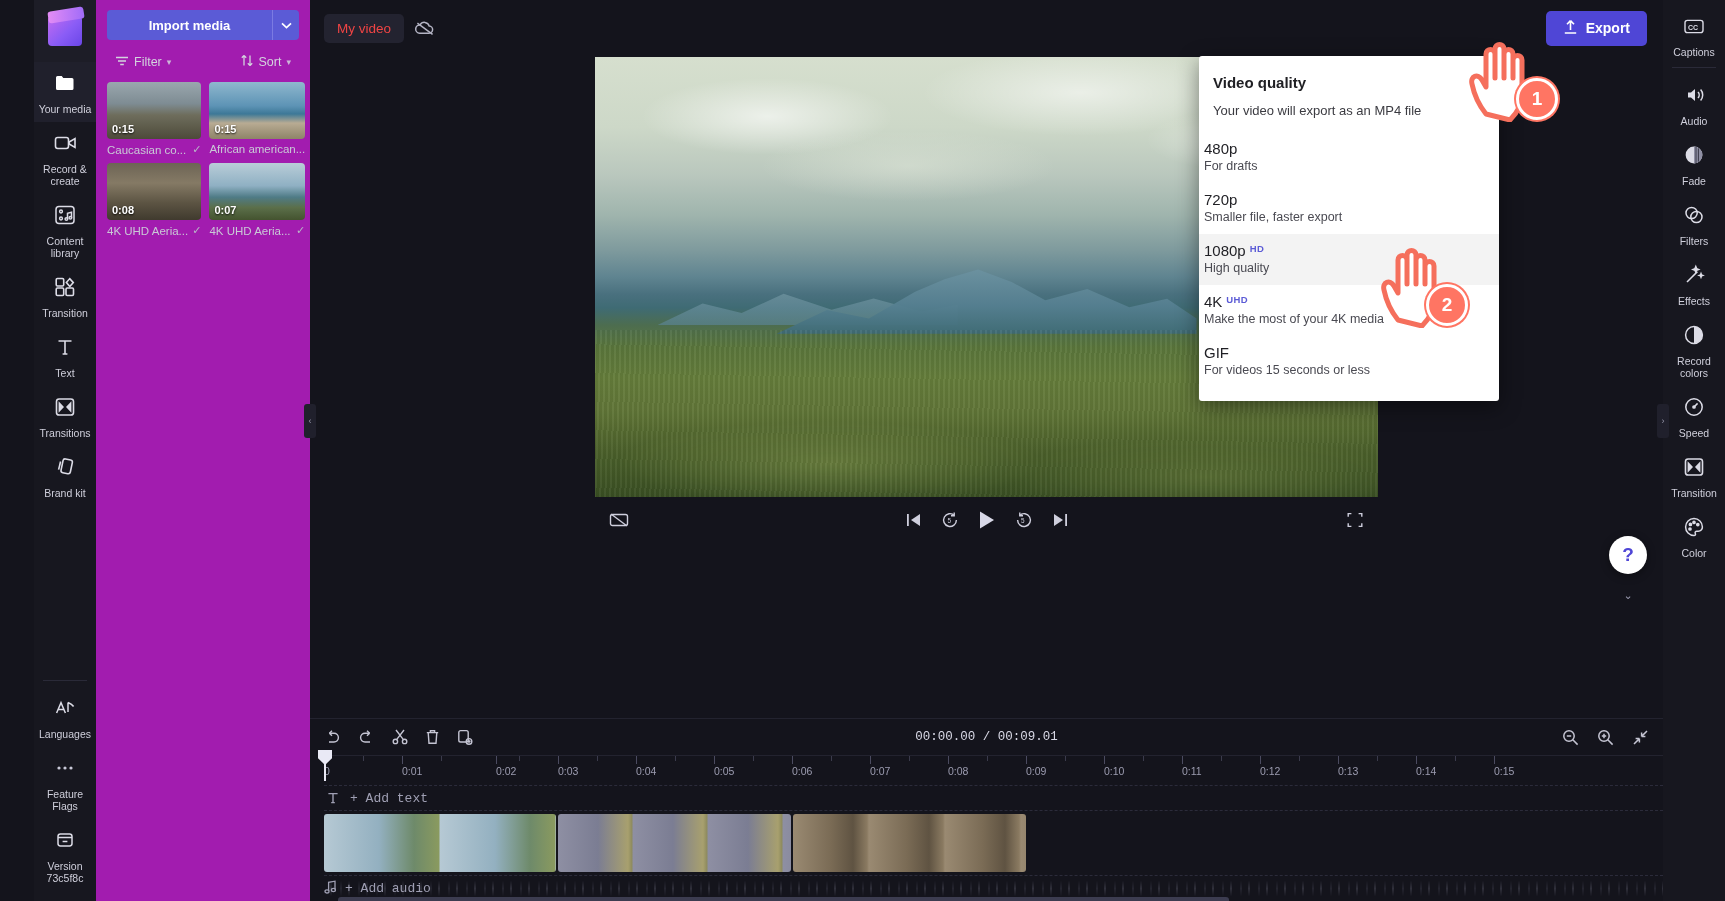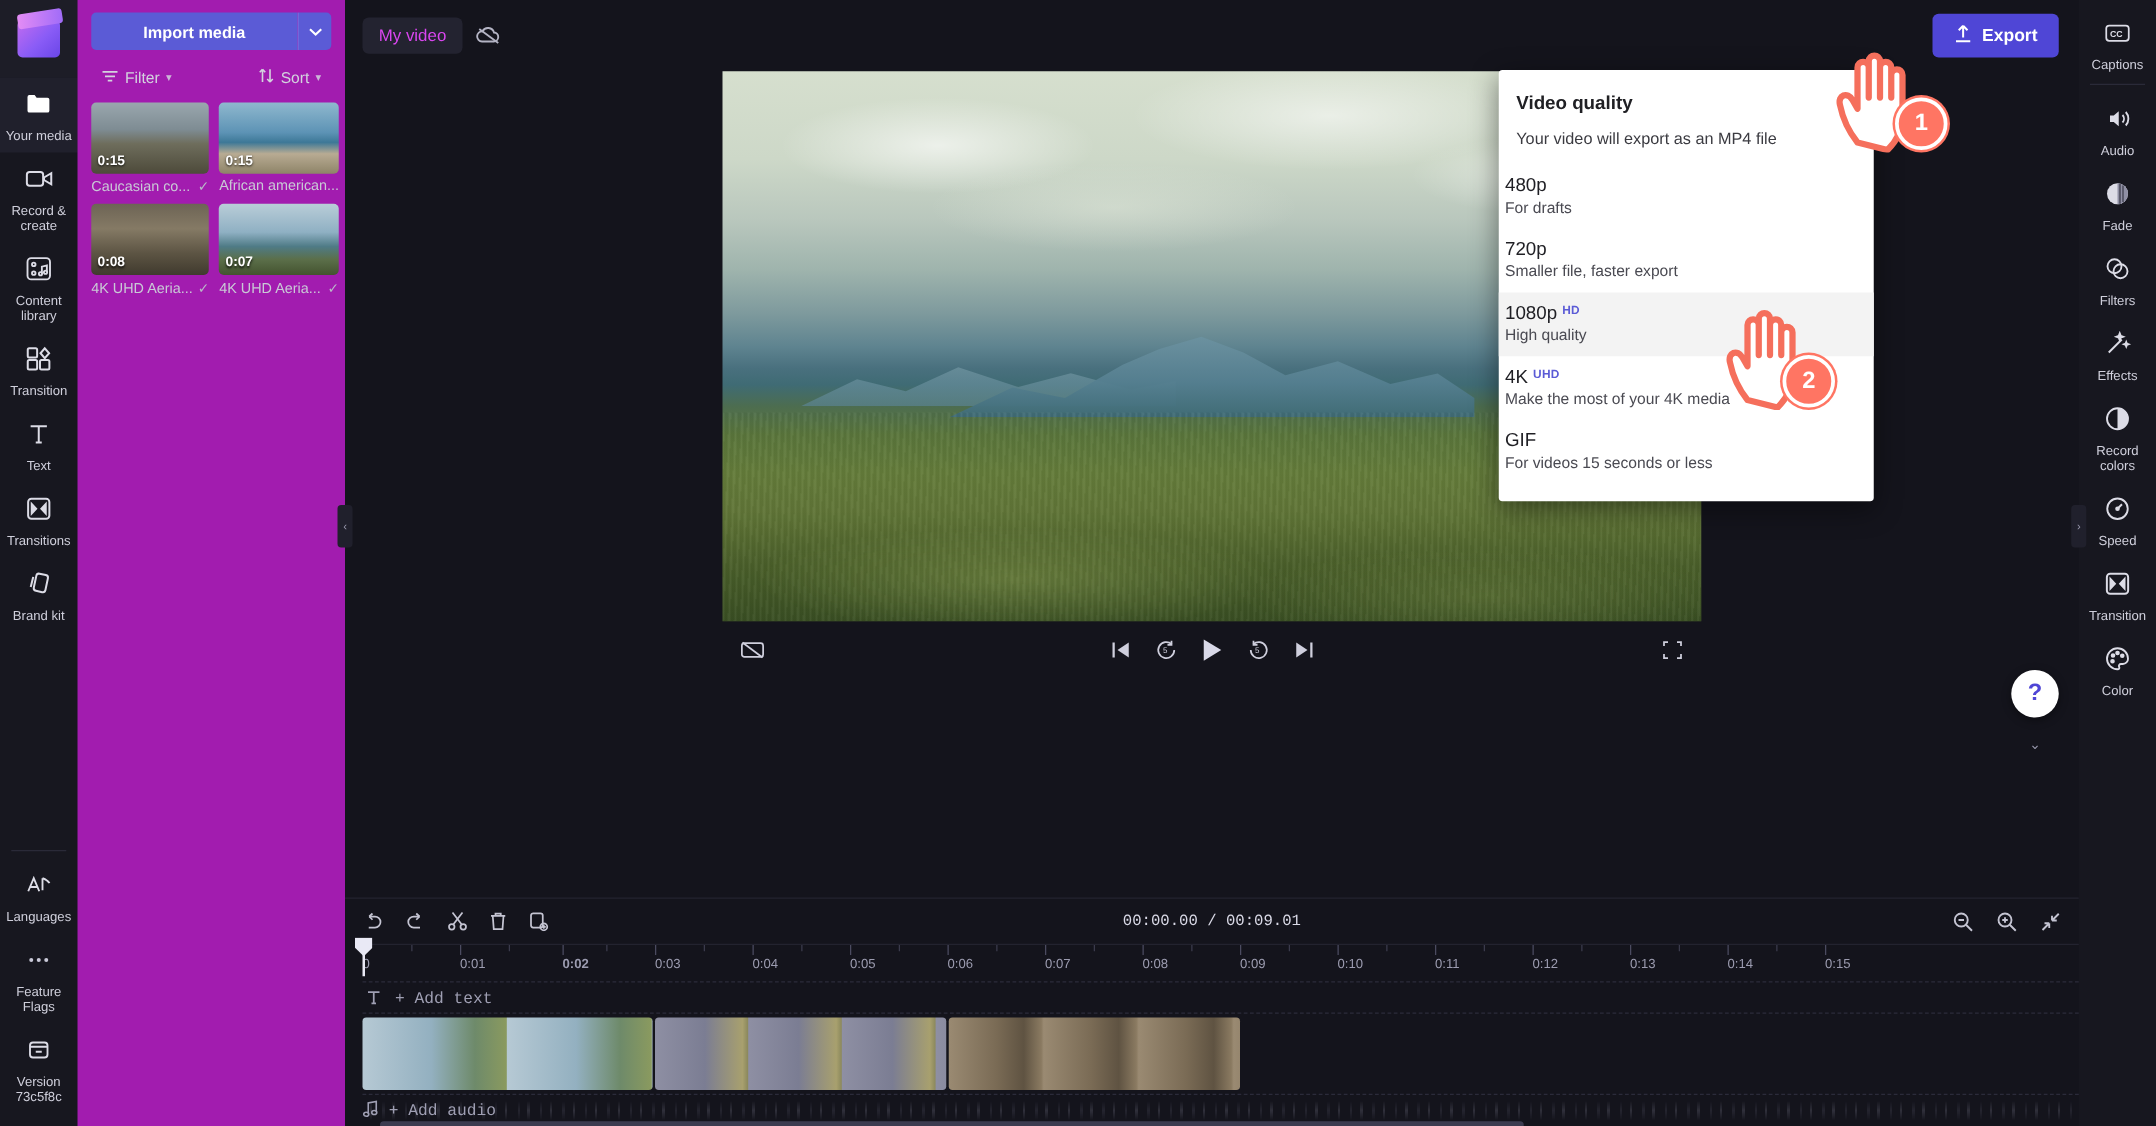--- a/index.html
+++ b/index.html
@@ -8,21 +8,21 @@
     background: #14141c;
     font-family: "Liberation Sans", sans-serif;
     overflow: hidden;
   }
   #app { position: relative; width: 1725px; height: 901px; display: flex; background: #14141c; }
 
   
   .left-rail {
     width: 62px; height: 901px; background: #17171f;
     display: flex; flex-direction: column; align-items: flex-end;
-    flex: 0 0 62px; position: relative;
+    flex: 0 0 62px; position: relative; margin-left: 34px;
   }
   .logo-box { width: 62px; height: 62px; display: flex; align-items: center; justify-content: center; background:#1d1d27;}
   .logo {
     width: 34px; height: 30px; position: relative;
     background: linear-gradient(135deg,#c36cf0 0%, #8a5cf6 55%, #6a46e8 100%);
     border-radius: 4px;
   }
   .logo:before{
     content:""; position:absolute; left:0; top:-7px; width:36px; height:12px;
     background: linear-gradient(100deg,#e58df5 0%, #9f6bf8 100%);
@@ -74,21 +74,21 @@
   
   .art1 { background: linear-gradient(180deg,#9aa7ae 0%,#7e8c93 38%,#6e6d5c 58%,#4d4a3a 100%); }
   .art2 { background: linear-gradient(180deg,#8fb8ce 0%,#5d93b5 42%,#3d7897 56%,#b8ab93 72%,#8e8468 100%); }
   .art3 { background: linear-gradient(180deg,#6d6455 0%,#857a65 35%,#5c5443 70%,#403a2e 100%); }
   .art4 { background: linear-gradient(180deg,#b9cdd8 0%,#8fb0c3 40%,#4f7b86 60%,#5b6f4a 78%,#44532f 100%); }
 
   
   .center { flex:1 1 auto; display:flex; flex-direction:column; height:901px; background:#14141c; position:relative; }
   .topbar { height:56px; display:flex; align-items:center; padding: 0 16px 0 14px; background:#14141c; }
   .vid-tab {
-    background:#25253200; color:#d946ef; font-size:13.5px; padding:7px 13px; border-radius:5px;
+    background:#25253200; color:#ef4444; font-size:13.5px; padding:7px 13px; border-radius:5px;
     background:#232330; cursor:pointer;
   }
   .cloud-ico { margin-left:10px; color:#b4b4c4; display:flex; align-items:center; cursor:pointer; }
   .topbar-spacer { flex:1 1 auto; }
   .export-btn {
     display:flex; align-items:center; gap:8px; background:#4f46d6; color:#fff;
     border:none; border-radius:5px; padding: 8px 17px; font-size:14px; font-weight:700;
     cursor:pointer; font-family:"Liberation Sans",sans-serif;
   }
 
@@ -585,21 +585,21 @@
           <div class="tick minor" style="left: 39px;">
             <div class="bar"></div>
           </div>
           <div class="tick" style="left: 78px;">
             <div class="bar"></div>
             <div class="lab">0:01</div>
           </div>
           <div class="tick minor" style="left: 117px;">
             <div class="bar"></div>
           </div>
-          <div class="tick" style="left: 160px; font-weight: bold;">
+          <div class="tick" style="left: 172px;">
             <div class="bar"></div>
             <div class="lab">0:02</div>
           </div>
           <div class="tick minor" style="left: 195px;">
             <div class="bar"></div>
           </div>
           <div class="tick" style="left: 234px;">
             <div class="bar"></div>
             <div class="lab">0:03</div>
           </div>

